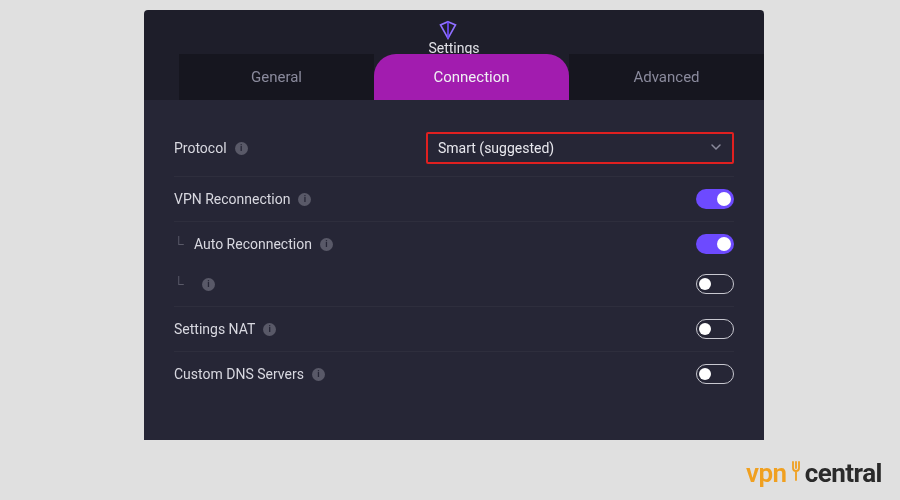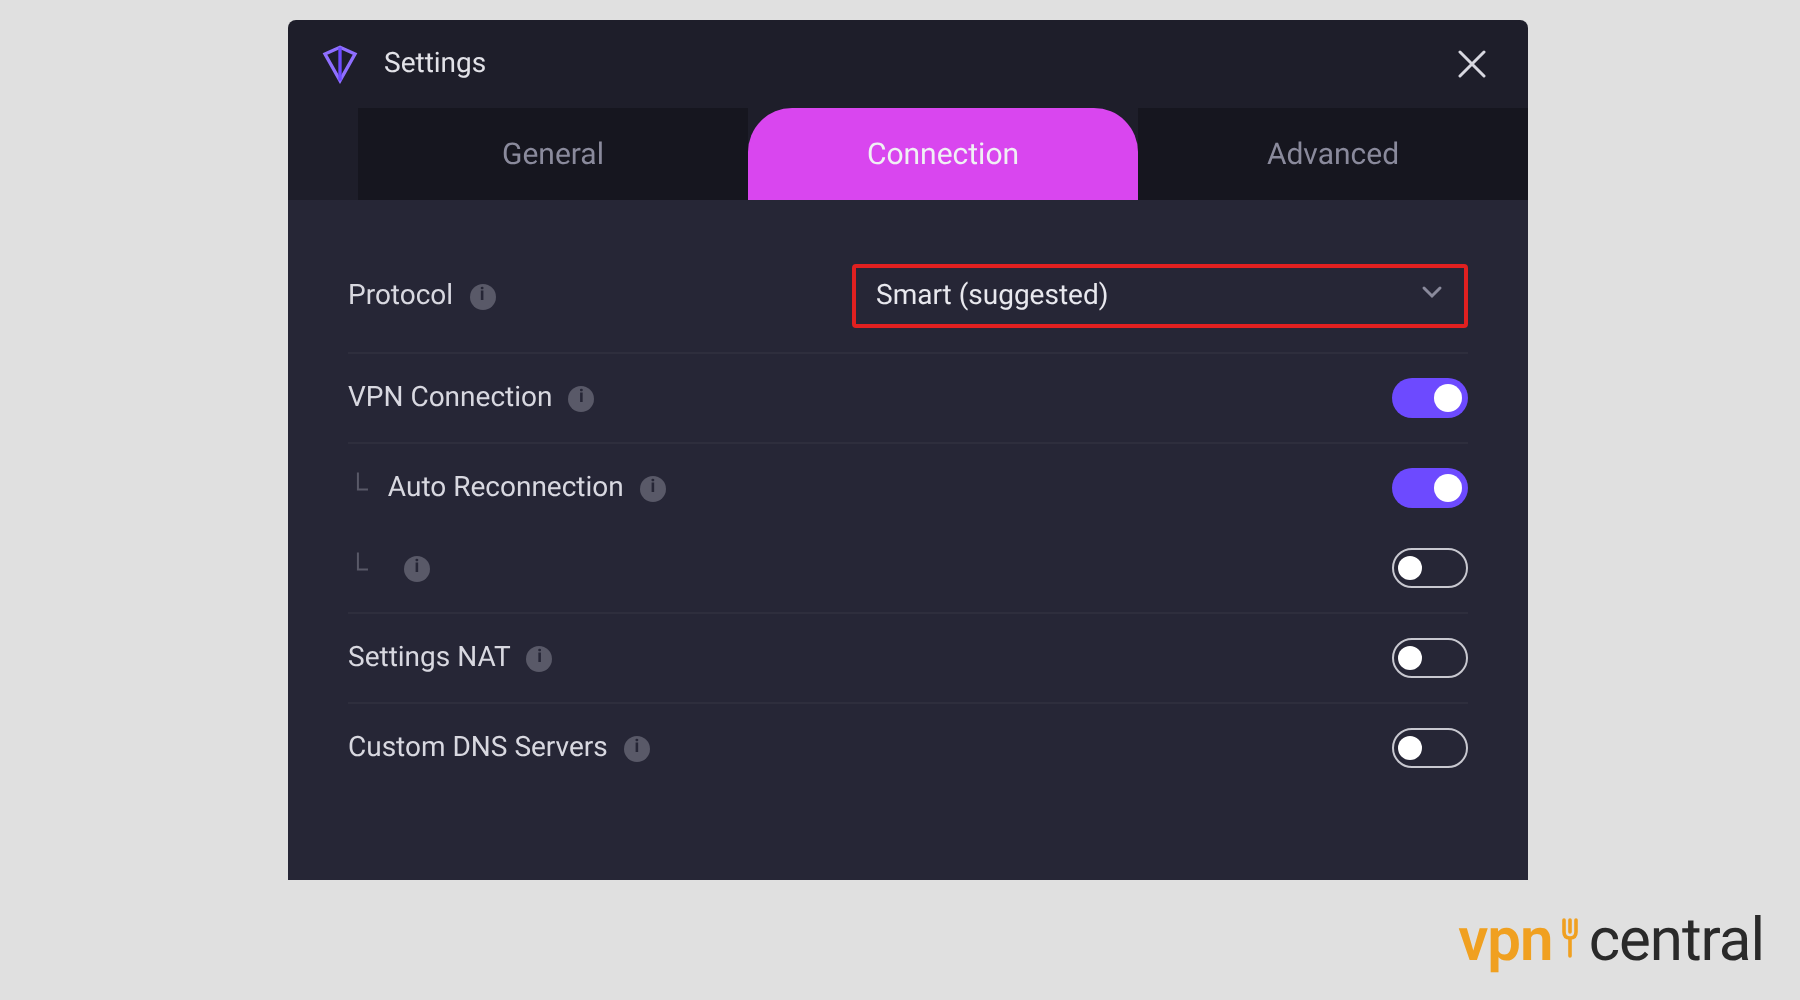--- a/index.html
+++ b/index.html
@@ -19,20 +19,21 @@
       height: 430px;
       background: #1e1e2a;
       border-radius: 4px;
       color: #c8c8d0;
     }
     .title-bar {
       display: flex;
       align-items: center;
       padding: 10px 16px;
       height: 44px;
+      flex-direction: column;
     }
     .logo {
       width: 20px;
       height: 20px;
       margin-right: 12px;
       display: flex;
       align-items: center;
       justify-content: center;
     }
     .title-text {
@@ -65,21 +66,21 @@
       cursor: pointer;
       position: relative;
       height: 100%;
       display: flex;
       align-items: center;
       justify-content: center;
       background: #16161f;
     }
     .tab.active {
       color: #f0f0f4;
-      background: #d946ef;
+      background: #a21caf;
       border-top-left-radius: 22px;
       border-top-right-radius: 22px;
     }
     .tab-left { border-top-right-radius: 0; }
     .tab-right { border-top-left-radius: 0; }
     .content {
       background: #262636;
       padding: 20px 30px 10px 30px;
       height: calc(100% - 90px);
     }
@@ -151,29 +152,29 @@
       background: #ffffff;
       top: 50%;
       transform: translateY(-50%);
     }
     .toggle.on .knob { right: 3px; }
     .toggle.off .knob { left: 2px; width: 12px; height: 12px; }
     .watermark {
       position: absolute;
       right: 18px;
       bottom: 12px;
-      font-size: 30px;
+      font-size: 26px;
       font-weight: 600;
       letter-spacing: -0.5px;
       display: flex;
       align-items: center;
     }
     .watermark .vpn { color: #f0a020; }
     .watermark .fork { color: #f0a020; margin: 0 2px; }
-    .watermark .central { color: #2a2a2a; font-weight: 400; }
+    .watermark .central { color: #2a2a2a; font-weight: 700; }
   </style>
 </head>
 <body>
 
 <div class="window">
   <div class="title-bar">
     <div class="logo">
       <svg width="20" height="20" viewBox="0 0 24 24">
           <path d="M12 2 L21 6 L12 22 L3 6 Z" fill="none" stroke="#8f6fff" stroke-width="2"></path>
           <path d="M12 2 L12 22" stroke="#6d4aff" stroke-width="2"></path>
@@ -212,21 +213,21 @@
         <span class="chevron">
           <svg width="12" height="12" viewBox="0 0 12 12">
               <path d="M2 4 L6 8 L10 4" stroke="currentColor" stroke-width="1.5" fill="none" stroke-linecap="round"></path>
             </svg>
         </span>
       </div>
     </div>
 
     <div class="row">
       <div class="row-label">
-        <span>VPN Connection</span>
+        <span>VPN Reconnection</span>
         <span class="info-icon">i</span>
       </div>
       <div class="toggle on">
           <div class="knob"></div>
         </div>
     </div>
 
     <div class="row" style="border-bottom:none;padding-bottom:8px">
       <div class="row-label">
         <span class="sub-indent">└</span>

